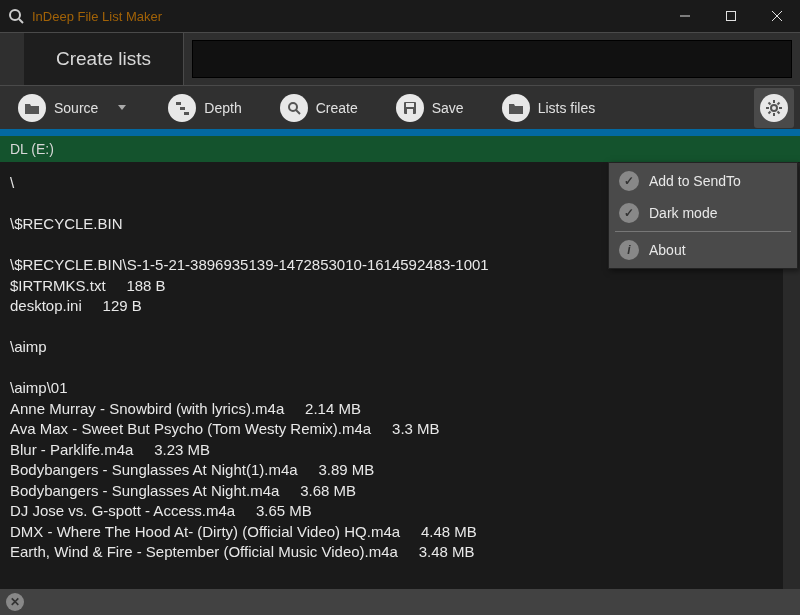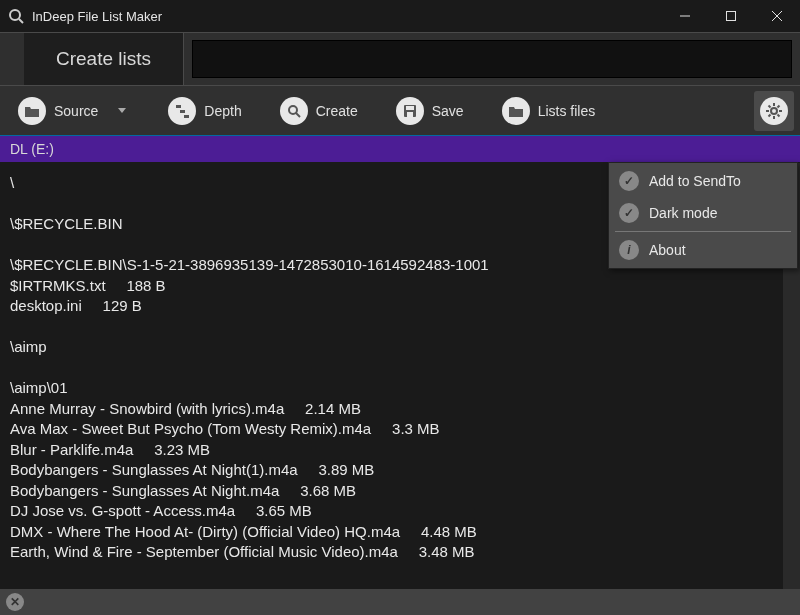--- a/index.html
+++ b/index.html
@@ -13,21 +13,21 @@
   
   .titlebar {
     height: 32px; background: #1a1a1a;
     display: flex; align-items: center;
     padding-left: 8px;
   }
   .titlebar .app-icon {
     width: 16px; height: 16px; margin-right: 8px;
     display: flex; align-items: center; justify-content: center;
   }
-  .titlebar .title { font-size: 13px; color: #e5e5e5; flex: 1; }
+  .titlebar .title { font-size: 13px; color: #a16207; flex: 1; }
   .win-btn {
     width: 46px; height: 32px; display: flex;
     align-items: center; justify-content: center;
     color: #e0e0e0; font-size: 14px;
   }
   
   .tabrow {
     height: 54px; background: #2f2f2f;
     display: flex; align-items: stretch;
     border-top: 1px solid #4a4a4a;
@@ -43,21 +43,21 @@
   .tab-spacer { flex: 1; display:flex; align-items:center; padding: 8px 8px 8px 8px;}
   .search-box {
     background: #111; width: 100%; height: 38px;
     border: 1px solid #000;
   }
   
   .toolbar {
     height: 50px; background: #303030;
     display: flex; align-items: center;
     padding: 0 10px; gap: 8px;
-    border-bottom: 1px solid #0369a1;
+    border-bottom: 7px solid #0369a1;
   }
   .tool-btn {
     display: flex; align-items: center; gap: 8px;
     padding: 4px 8px; color: #e0e0e0; font-size: 14px;
     white-space: nowrap;
   }
   .tool-icon {
     width: 28px; height: 28px; border-radius: 14px;
     background: #e8e8e8; display: flex;
     align-items: center; justify-content: center;
@@ -69,21 +69,21 @@
     margin-left:4px;
   }
   .toolbar-spacer { flex:1; }
   .gear-btn {
     width: 40px; height: 40px; background:#4a4a4a;
     border-radius:3px; display:flex; align-items:center; justify-content:center;
     margin-right:-4px;
   }
   
   .pathrow {
-    height: 26px; background:#4c1d95;
+    height: 26px; background:#14532d;
     display:flex; align-items:center; padding: 0 10px;
     font-size:14px; color:#d8d8d8;
   }
   
   .filelist {
     position:absolute; left:0; right:0; top:163px; bottom:26px;
     background:#1a1a1a; color:#e8e8e8;
     padding: 10px 10px; font-size:15px;
     line-height: 20.5px; overflow:hidden;
     font-family: "Segoe UI", Arial, sans-serif;

